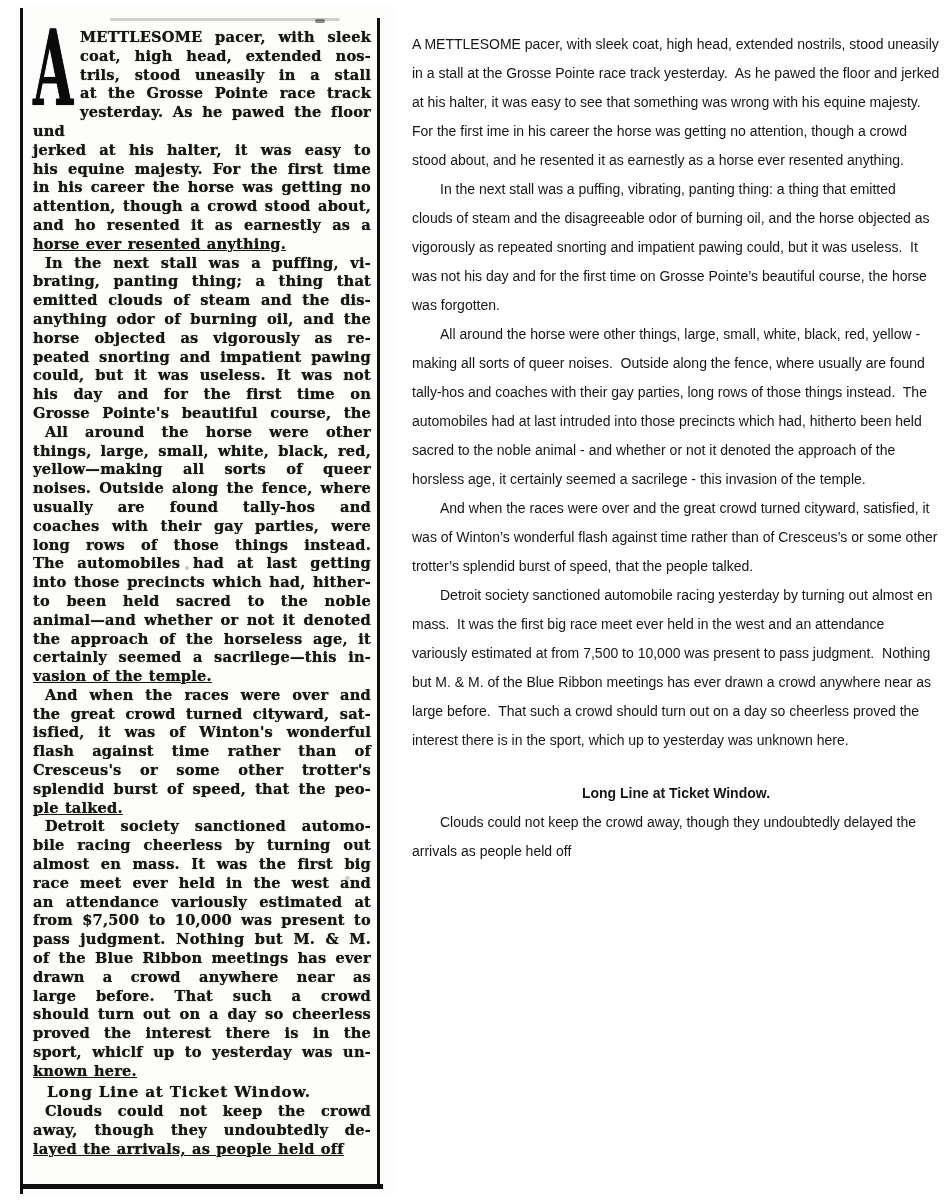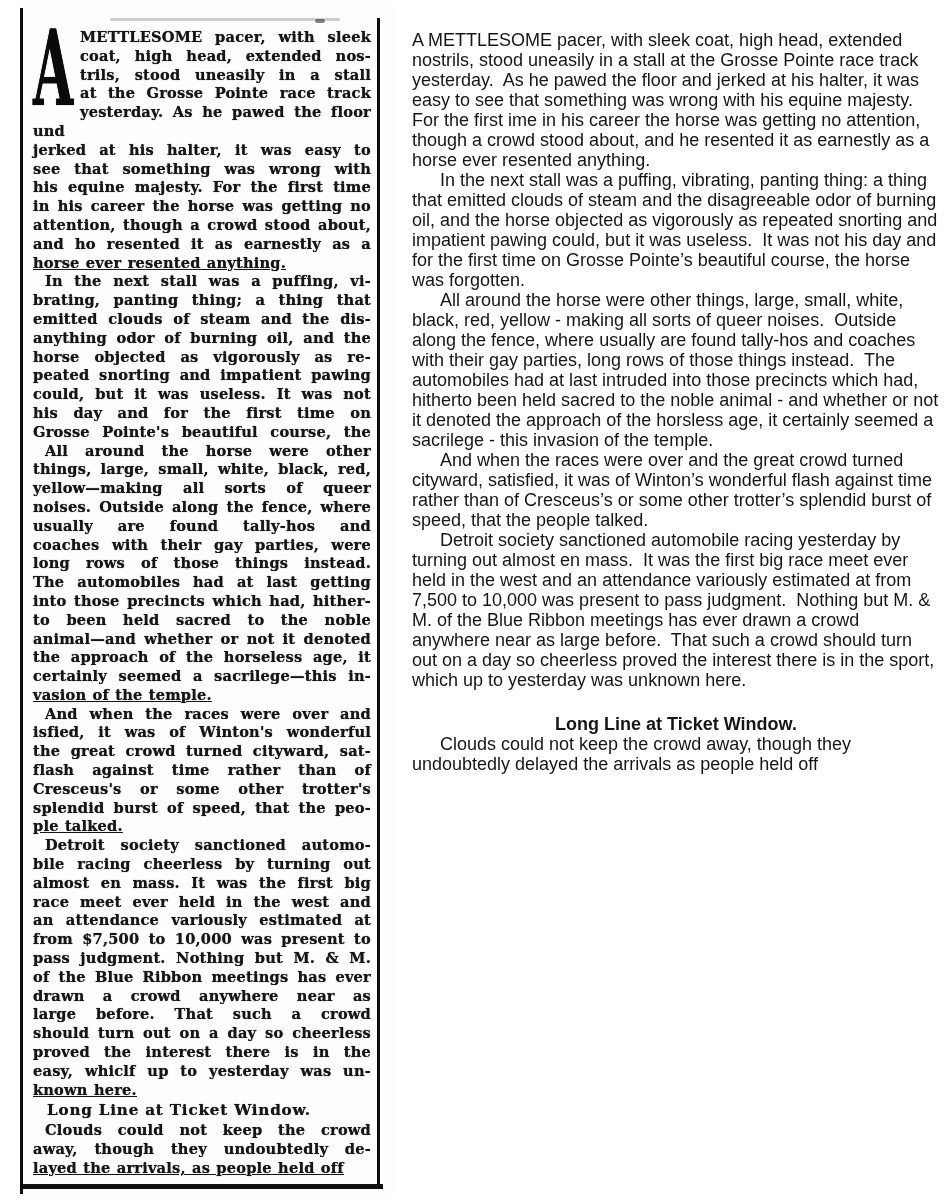--- a/index.html
+++ b/index.html
@@ -75,22 +75,22 @@
     letter-spacing: 0.8px;
     text-indent: 14px;
     margin: 2px 0 1px 0;
   }
 
   
   .transcription {
     position: absolute;
     left: 412px; top: 30px;
     width: 528px;
-    font-size: 18px;
-    line-height: 20px;
+    font-size: 14px;
+    line-height: 29px;
     color: #161616;
   }
   .tr-para { margin: 0; white-space: pre-wrap; }
   .tr-para.tr-indent { text-indent: 28px; }
   .tr-subhead {
     font-weight: 700;
     text-align: center;
     margin: 23.6px 0 0 0;
   }
 </style>
@@ -109,21 +109,20 @@
     <div class="np-speck-3"></div>
     <div class="np-text">
         <div class="np-para">
           <span class="np-dropcap">A</span>
           <div class="np-line">METTLESOME pacer, with sleek</div>
           <div class="np-line">coat, high head, extended nos-</div>
           <div class="np-line">trils, stood uneasily in a stall</div>
           <div class="np-line">at the Grosse Pointe race track</div>
           <div class="np-line">yesterday. As he pawed the floor und</div>
           <div class="np-line">jerked at his halter, it was easy to</div>
-          <div class="np-line">see that something was wrong with</div>
           <div class="np-line">his equine majesty. For the first time</div>
           <div class="np-line">in his career the horse was getting no</div>
           <div class="np-line">attention, though a crowd stood about,</div>
           <div class="np-line">and ho resented it as earnestly as a</div>
           <div class="np-line np-last">horse ever resented anything.</div>
         </div>
         <div class="np-para">
           <div class="np-line np-first">In the next stall was a puffing, vi-</div>
           <div class="np-line">brating, panting thing; a thing that</div>
           <div class="np-line">emitted clouds of steam and the dis-</div>
@@ -145,41 +144,41 @@
           <div class="np-line">The automobiles had at last getting</div>
           <div class="np-line">into those precincts which had, hither-</div>
           <div class="np-line">to been held sacred to the noble</div>
           <div class="np-line">animal—and whether or not it denoted</div>
           <div class="np-line">the approach of the horseless age, it</div>
           <div class="np-line">certainly seemed a sacrilege—this in-</div>
           <div class="np-line np-last">vasion of the temple.</div>
         </div>
         <div class="np-para">
           <div class="np-line np-first">And when the races were over and</div>
+          <div class="np-line">the great crowd turned cityward, sat-</div>
           <div class="np-line">isfied, it was of Winton's wonderful</div>
-          <div class="np-line">the great crowd turned cityward, sat-</div>
           <div class="np-line">flash against time rather than of</div>
           <div class="np-line">Cresceus's or some other trotter's</div>
           <div class="np-line">splendid burst of speed, that the peo-</div>
           <div class="np-line np-last">ple talked.</div>
         </div>
         <div class="np-para">
           <div class="np-line np-first">Detroit society sanctioned automo-</div>
           <div class="np-line">bile racing cheerless by turning out</div>
           <div class="np-line">almost en mass. It was the first big</div>
           <div class="np-line">race meet ever held in the west and</div>
           <div class="np-line">an attendance variously estimated at</div>
           <div class="np-line">from $7,500 to 10,000 was present to</div>
           <div class="np-line">pass judgment. Nothing but M. &amp; M.</div>
           <div class="np-line">of the Blue Ribbon meetings has ever</div>
           <div class="np-line">drawn a crowd anywhere near as</div>
           <div class="np-line">large before. That such a crowd</div>
           <div class="np-line">should turn out on a day so cheerless</div>
           <div class="np-line">proved the interest there is in the</div>
-          <div class="np-line">easy, whiclf up to yesterday was un-</div>
+          <div class="np-line">sport, whiclf up to yesterday was un-</div>
           <div class="np-line np-last">known here.</div>
         </div>
         <div class="np-subhead">Long Line at Ticket Window.</div>
         <div class="np-para">
           <div class="np-line np-first">Clouds could not keep the crowd</div>
           <div class="np-line">away, though they undoubtedly de-</div>
           <div class="np-line np-last">layed the arrivals, as people held off</div>
         </div>
       </div>
   </div>

